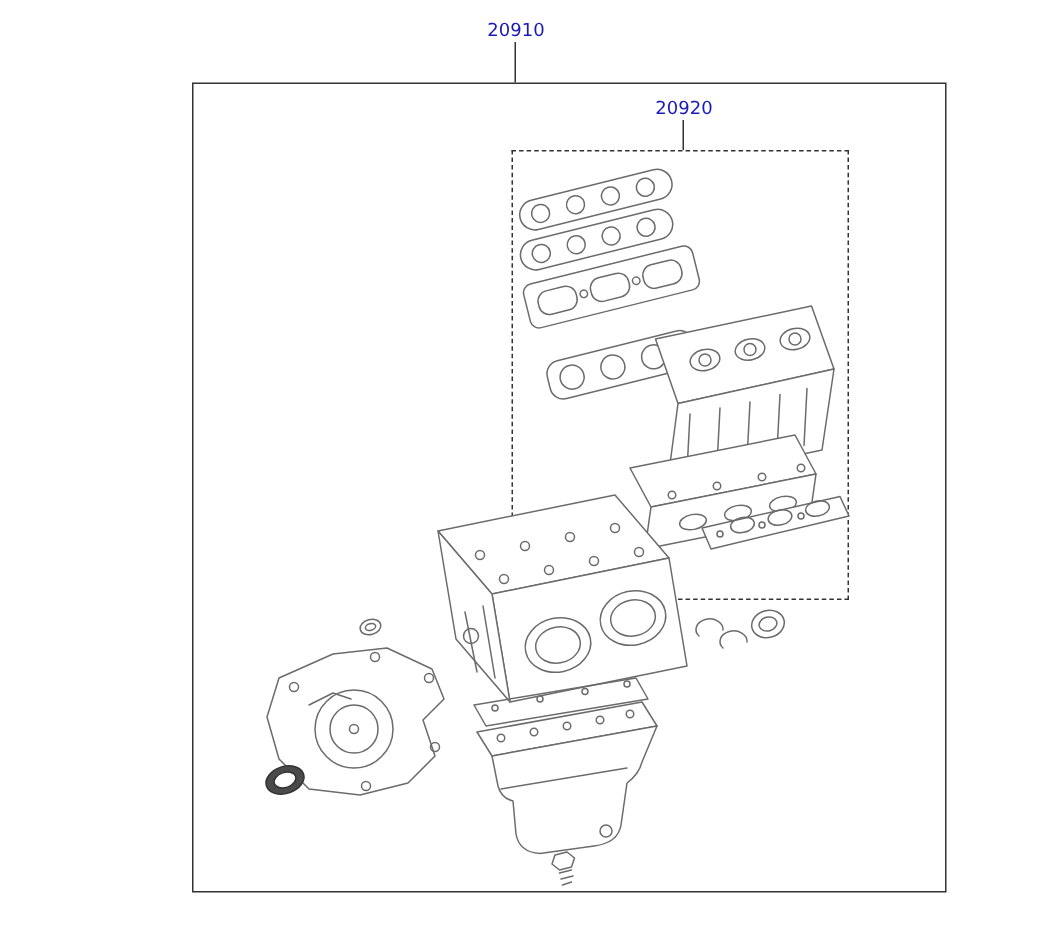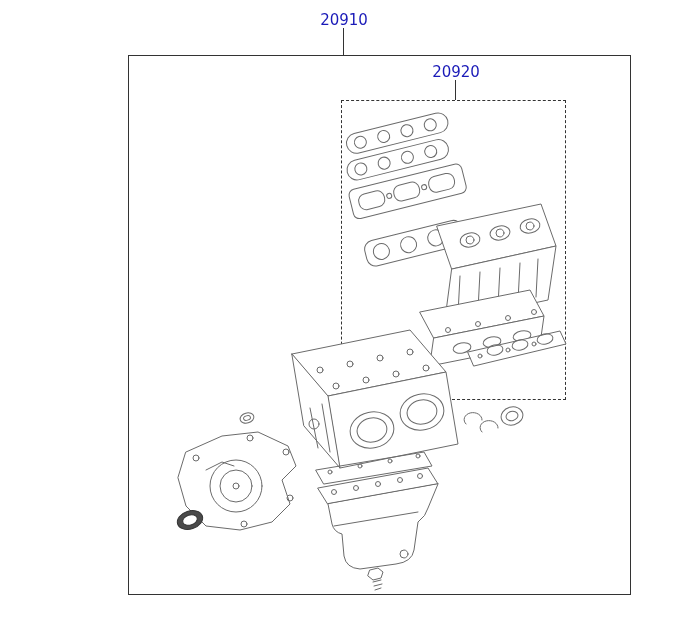--- a/index.html
+++ b/index.html
@@ -10,21 +10,21 @@
   .stage{
     position:relative;
     width:697px;height:627px;
     background:#ffffff;
     overflow:hidden;
     font-family:"DejaVu Sans","Liberation Sans",sans-serif;
   }
   .part-label{
     position:absolute;
     width:48px;
-    font-size:15px;
+    font-size:12px;
     line-height:14px;
     text-align:center;
     color:var(--label-color);
     cursor:pointer;
     user-select:none;
   }
   .leader{
     position:absolute;
     width:1px;
     background:var(--border-color);

